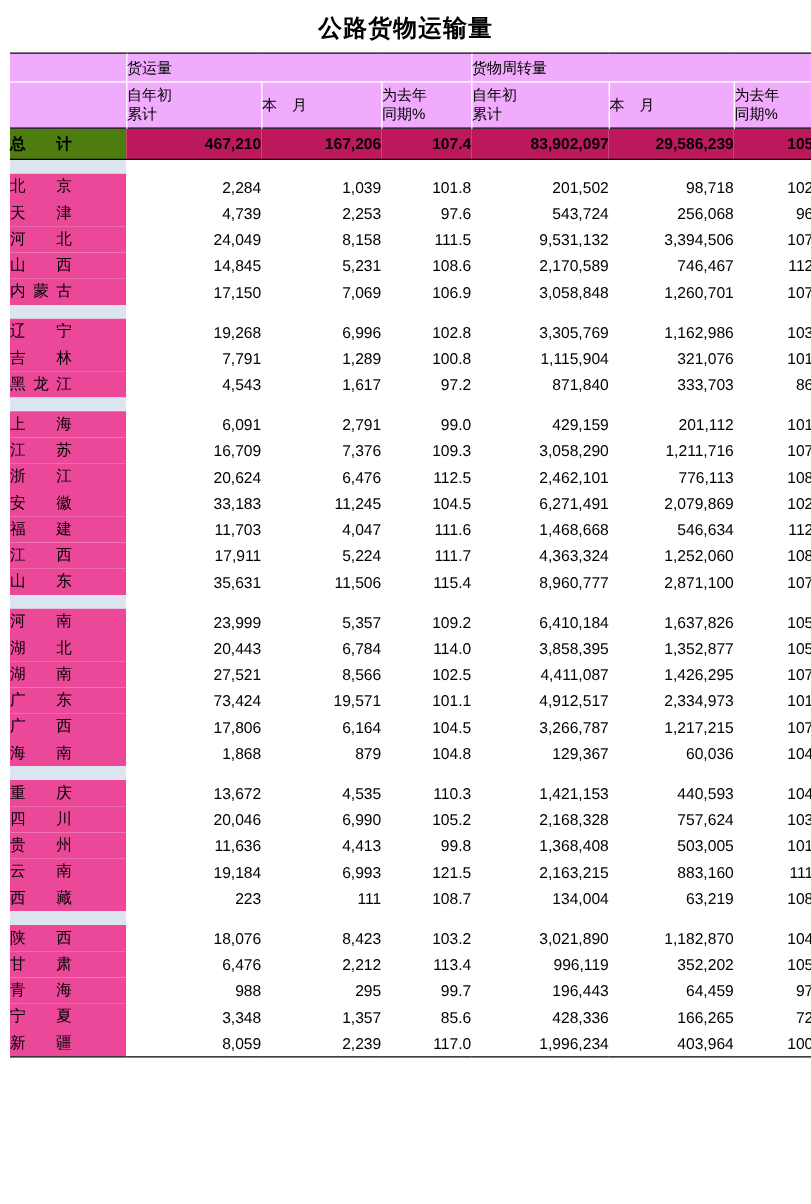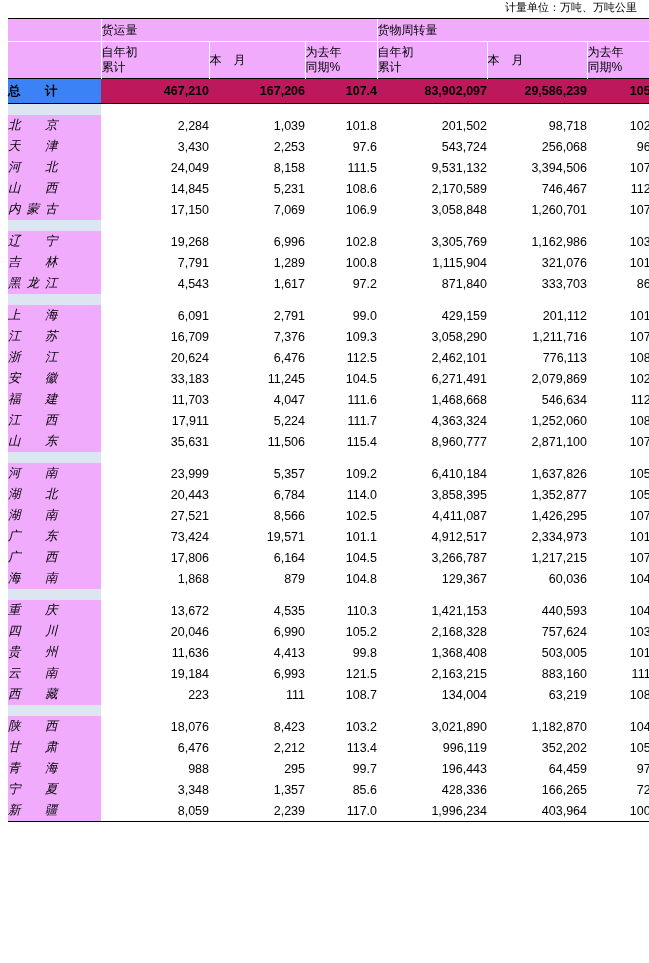--- a/index.html
+++ b/index.html
@@ -67,29 +67,28 @@
     border-left: 1px solid #ffffff;
   }
   .row-total td {
     font-weight: bold;
     border-top: 1.3px solid #000;
     border-bottom: 1.3px solid #000;
     height: 24px;
     background: #be185d;
   }
   .row-total .lbl {
-    background: #3b82f6;
+    background: #4d7c0f;
   }
   tr.data td {
     height: 21px;
     background: #ffffff;
   }
   tr.data td.lbl {
-    background: #f0abfc;
-    font-style: italic;
+    background: #ec4899;
   }
   td.lbl {
     font-size: 12.5px;
     padding-left: 14px;
     text-align: left;
     letter-spacing: 6px;
   }
   td.num {
     text-align: right;
     padding-right: 10px;
@@ -110,21 +109,21 @@
   .totlbl {
     letter-spacing: 10px;
     padding-left: 12px;
   }
 </style>
 </head>
 <body>
 
 <div class="page">
 
-  <div class="unit-line">计量单位：万吨、万吨公里</div>
+  <div class="title">公路货物运输量</div>
 
   <table class="main">
     <colgroup>
       <col style="width:93px">
       <col style="width:108px">
       <col style="width:96px">
       <col style="width:72px">
       <col style="width:110px">
       <col style="width:100px">
       <col style="width:74px">
@@ -181,21 +180,21 @@
         <td class="lbl">北　京</td>
         <td class="num">2,284</td>
         <td class="num">1,039</td>
         <td class="num">101.8</td>
         <td class="num">201,502</td>
         <td class="num">98,718</td>
         <td class="num">102.1</td>
       </tr>
       <tr class="data">
         <td class="lbl">天　津</td>
-        <td class="num">3,430</td>
+        <td class="num">4,739</td>
         <td class="num">2,253</td>
         <td class="num">97.6</td>
         <td class="num">543,724</td>
         <td class="num">256,068</td>
         <td class="num">96.6</td>
       </tr>
       <tr class="data">
         <td class="lbl">河　北</td>
         <td class="num">24,049</td>
         <td class="num">8,158</td>

